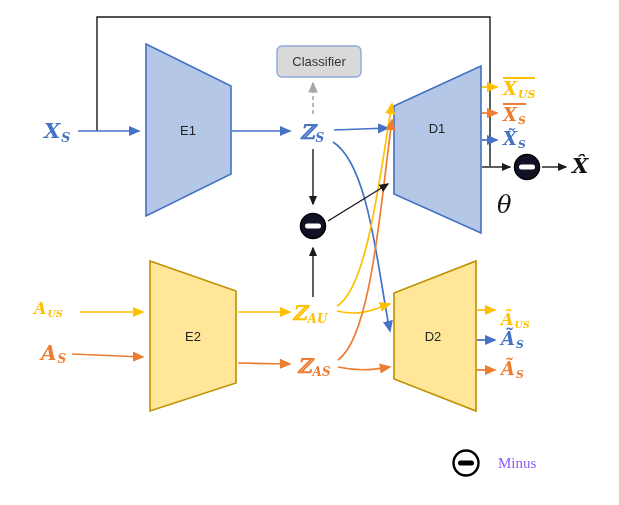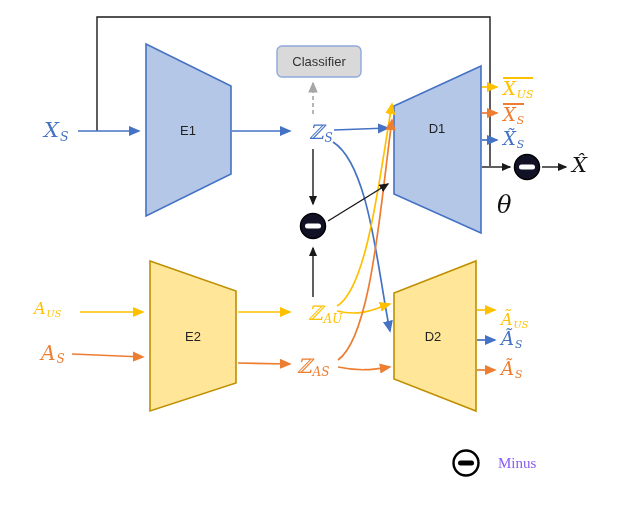--- a/index.html
+++ b/index.html
@@ -7,21 +7,21 @@
     position:relative;
     width:619px;height:505px;
     background:#ffffff;
     overflow:hidden;
     font-family:"Liberation Sans", sans-serif;
   }
   .canvas svg{position:absolute;left:0;top:0;}
   .mlabel{
     position:absolute;
     font-family:"DejaVu Serif", serif;
-    font-weight:normal;
+    font-weight:bold;
     font-style:italic;
     line-height:1;
     white-space:nowrap;
     z-index:2;
   }
   .mlabel .s{font-size:0.60em;vertical-align:-0.28em;margin-left:1px;}
   .barred{display:inline-block;border-top:2.2px solid currentColor;padding-top:1px;}
   .c-blue{color:#4472C4;}
   .c-yellow{color:#FFC000;}
   .c-orange{color:#ED7D31;}
@@ -133,24 +133,24 @@
   <div class="mlabel c-blue" style="left:44px;top:120px;font-size:21px;">
     <span class="m">X</span><span class="s">S</span>
   </div>
   <div class="mlabel c-yellow" style="left:34px;top:301px;font-size:16px;">
     <span class="m">A</span><span class="s">US</span>
   </div>
   <div class="mlabel c-orange" style="left:41px;top:343px;font-size:20px;">
     <span class="m">A</span><span class="s">S</span>
   </div>
 
-  <div class="mlabel c-blue" style="left:309px;top:122px;font-size:20px;text-align:right;">
+  <div class="mlabel c-blue" style="left:300px;top:122px;font-size:20px;text-align:right;">
     <span class="m">ℤ</span><span class="s">S</span>
   </div>
-  <div class="mlabel c-yellow" style="left:308px;top:303px;font-size:20px;">
+  <div class="mlabel c-yellow" style="left:292px;top:303px;font-size:20px;">
     <span class="m">ℤ</span><span class="s">AU</span>
   </div>
   <div class="mlabel c-orange" style="left:297px;top:356px;font-size:20px;">
     <span class="m">ℤ</span><span class="s">AS</span>
   </div>
 
   <div class="mlabel c-yellow" style="left:503px;top:77px;font-size:18px;">
     <span class="barred"><span class="m">X</span><span class="s">US</span></span>
   </div>
   <div class="mlabel c-orange" style="left:503px;top:103px;font-size:18px;">

